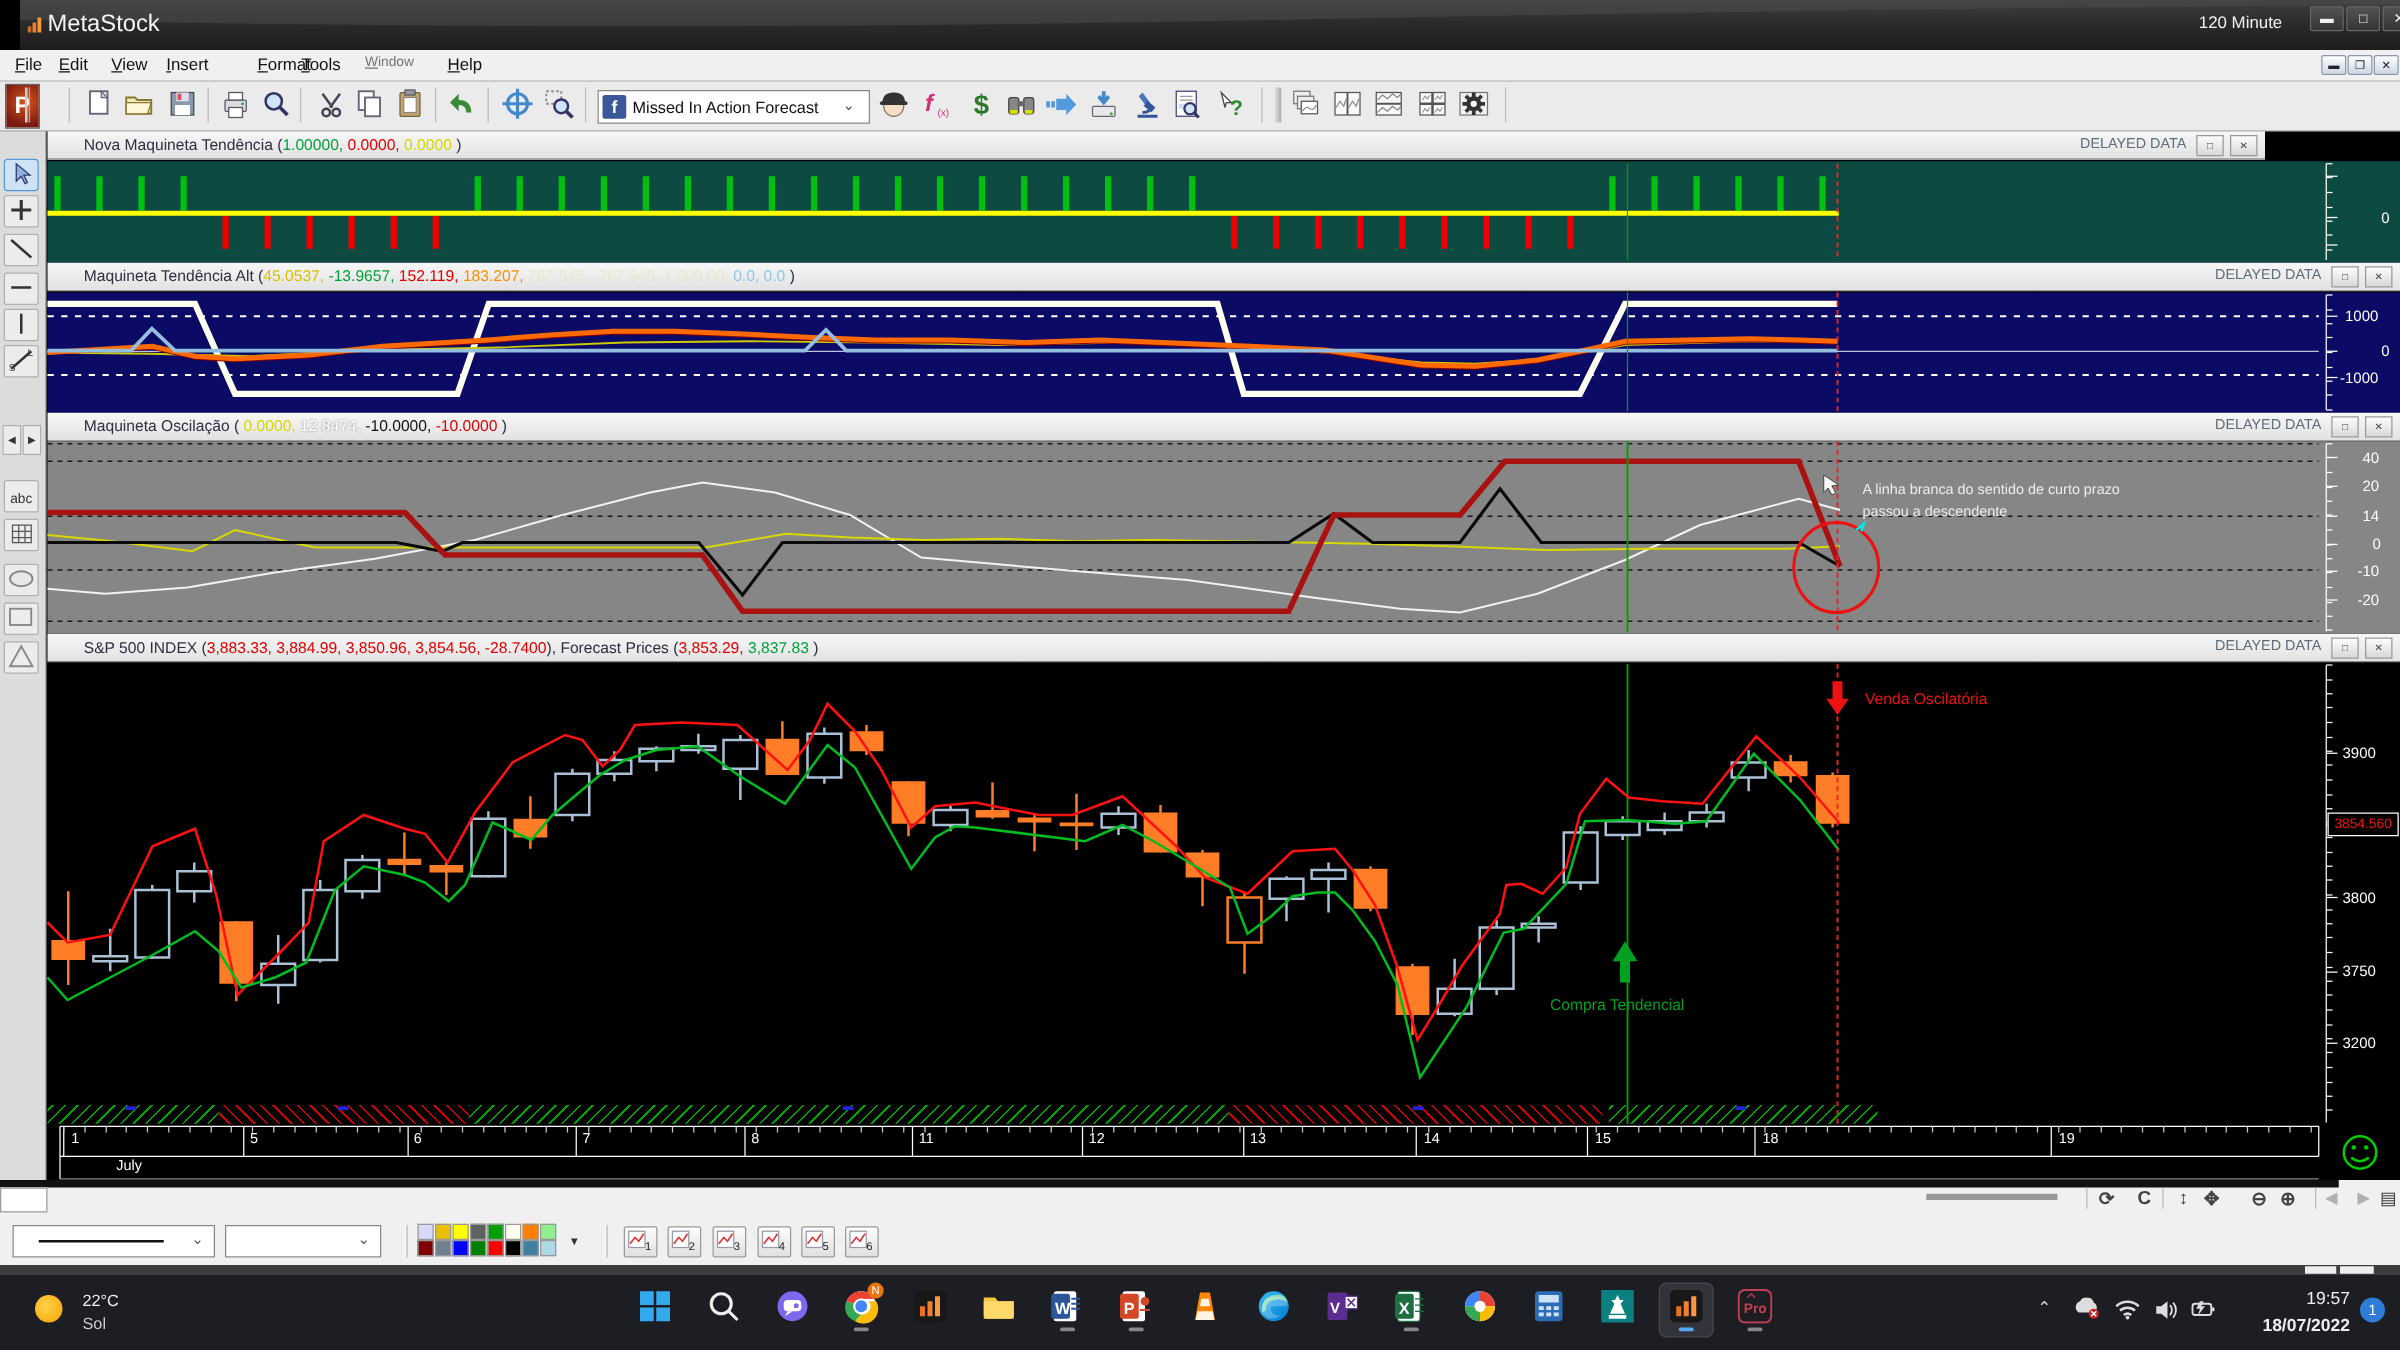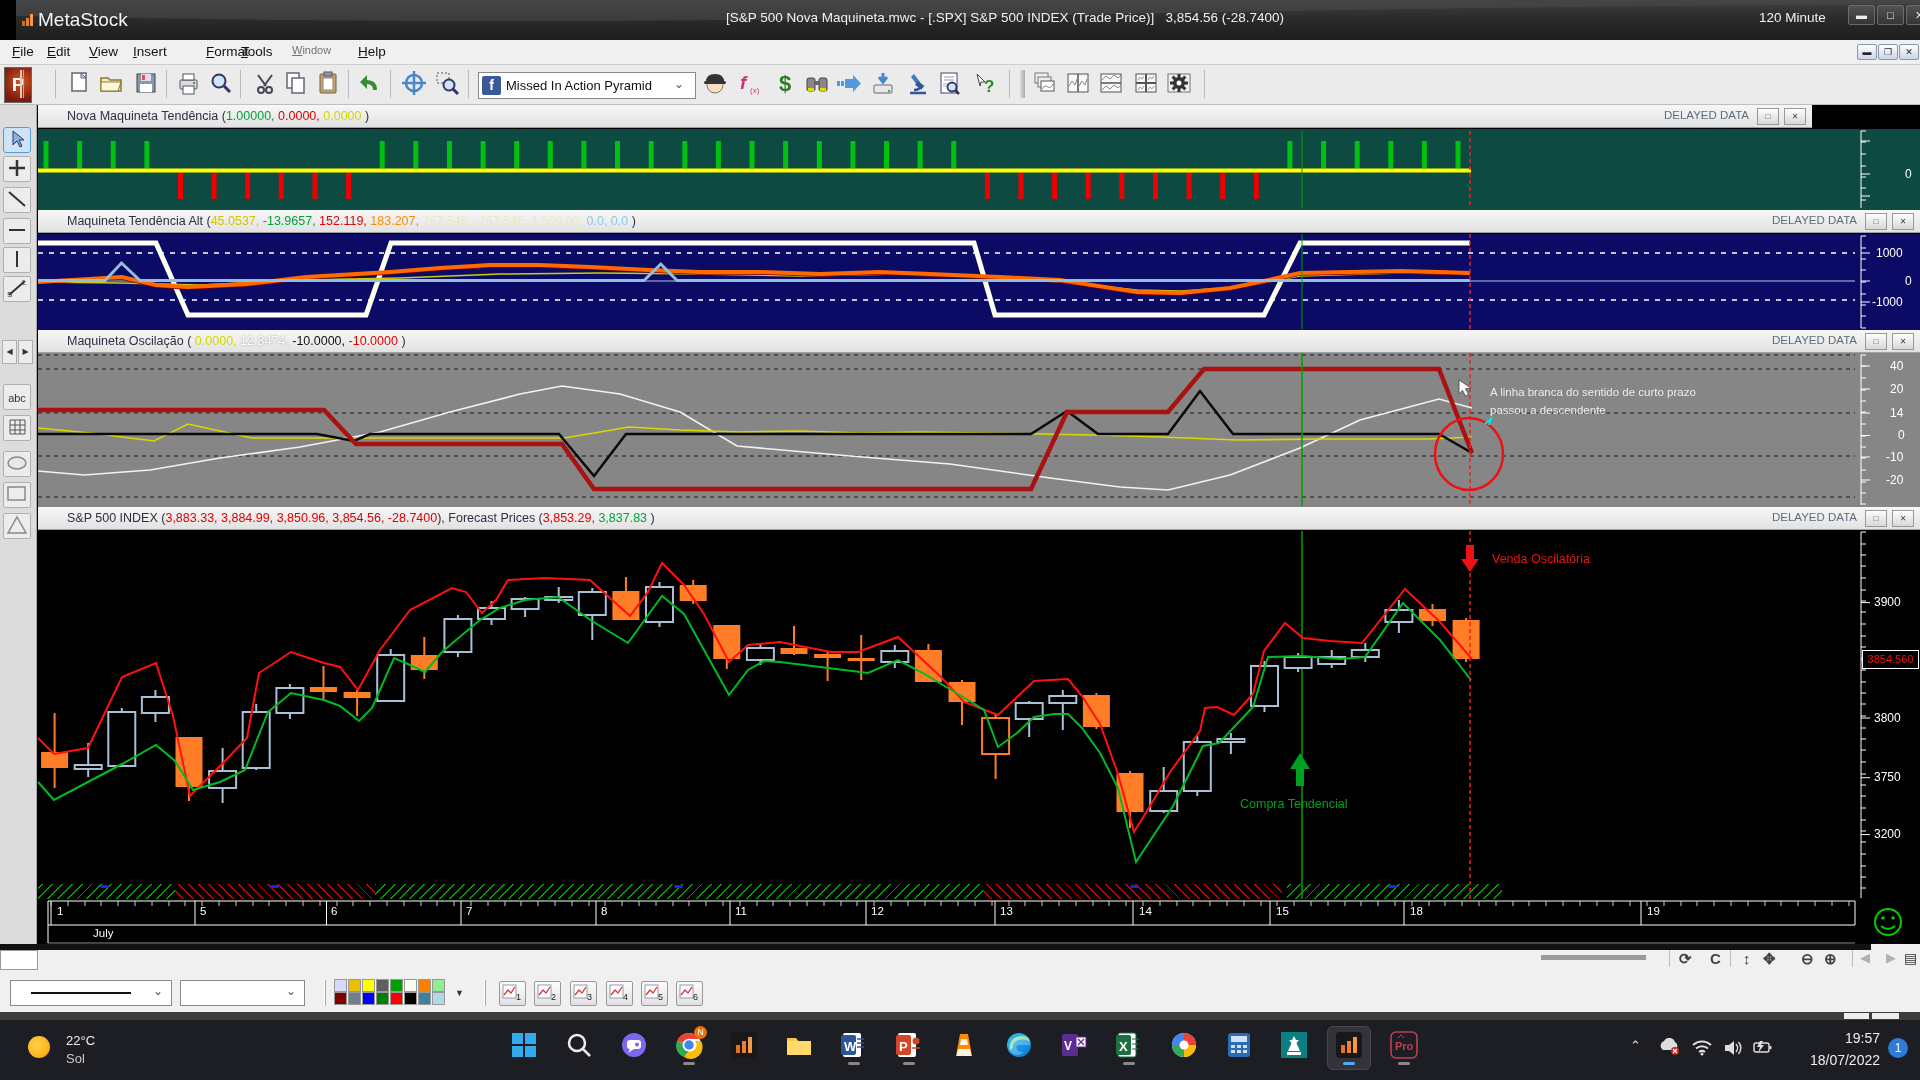--- a/index.html
+++ b/index.html
@@ -16,21 +16,20 @@
 <div class="abs" style="left:16px;top:0;width:1920px;height:40px;background:linear-gradient(#404040,#2b2b2b 45%,#1d1d1d);">
 <svg class="abs" style="left:0;top:0" width="1920" height="40">
       <path d="M0 0 L0 16 Q 500 26 1000 16 T 1920 4 L1920 0 Z" fill="#4a4a4a" opacity="0.6"></path>
     </svg>
 <svg class="abs" style="left:6px;top:13px" width="14" height="14">
       <rect x="0" y="8" width="3" height="5" fill="#c87020"></rect>
       <rect x="4" y="5" width="3" height="8" fill="#e88030"></rect>
       <rect x="8" y="1" width="3" height="12" fill="#f89840"></rect>
     </svg>
 <div class="abs" style="left:22px;top:9px;font-size:19px;color:#f4f4f4;">MetaStock</div>
-<div class="abs" style="left:710px;top:10px;font-size:13.5px;color:#f0f0f0;">[S&amp;P 500 Nova Maquineta.mwc - [.SPX] S&amp;P 500 INDEX (Trade Price)]&nbsp;&nbsp; 3,854.56 (-28.7400)</div>
 <div class="abs" style="left:1743px;top:10px;font-size:13.5px;color:#f0f0f0;">120 Minute</div>
 <div class="tb-btn" style="left:1832px;top:5px;">▬</div>
 <div class="tb-btn" style="left:1861px;top:5px;">□</div>
 <div class="tb-btn" style="left:1890px;top:5px;">✕</div>
 </div>
 <div class="abs" style="left:0;top:40px;width:1920px;height:25px;background:#f0f0f0;border-bottom:1px solid #cfcfcf;">
 <div class="abs" style="left:12px;top:4px;font-size:13.5px;color:#111;"><span style="text-decoration:underline">F</span>ile</div>
 <div class="abs" style="left:47px;top:4px;font-size:13.5px;color:#111;"><span style="text-decoration:underline">E</span>dit</div>
 <div class="abs" style="left:89px;top:4px;font-size:13.5px;color:#111;"><span style="text-decoration:underline">V</span>iew</div>
 <div class="abs" style="left:133px;top:4px;font-size:13.5px;color:#111;"><span style="text-decoration:underline">I</span>nsert</div>
@@ -189,21 +188,21 @@
 <div class="sep" style="left:240px;"></div>
 <div class="sep" style="left:348px;"></div>
 <div class="sep" style="left:390px;"></div>
 <div class="sep" style="left:468px;"></div>
 <div class="sep" style="left:1009px;"></div>
 <div class="sep" style="left:1204px;"></div>
 <div class="abs" style="left:20px;top:70px;width:4px;height:28px;border-left:2px solid #cfcfcf;border-right:1px solid #aaa;"></div>
 <div class="abs" style="left:1020px;top:70px;width:5px;height:28px;background:linear-gradient(90deg,#ddd,#aaa);"></div>
 <div class="abs" style="left:478px;top:72px;width:218px;height:27px;background:#fff;border:1px solid #888;">
 <div class="abs" style="left:3px;top:3px;width:19px;height:19px;background:#3b5998;color:#fff;font-size:14px;font-weight:bold;text-align:center;line-height:19px;border-radius:2px;">f</div>
-<div class="abs" style="left:27px;top:5px;font-size:13px;color:#111;">Missed In Action Pyramid</div>
+<div class="abs" style="left:27px;top:5px;font-size:13px;color:#111;">Missed In Action Forecast</div>
 <div class="abs" style="left:195px;top:4px;font-size:12px;color:#555;">⌄</div>
   </div>
 <div class="abs" style="left:0;top:105px;width:37px;height:845px;background:#dcdcdc;border-right:1px solid #aaa;"></div>
 <div class="abs" style="left:3px;top:127px;width:28px;height:26px;background:#cfe3f7;border:1.5px solid #5599dd;border-radius:3px;"><svg width="25" height="23">
       <path d="M9 3 L9 17 L13 13 L16 19 L18 18 L15 12 L20 12 Z" fill="#8ab4e0" stroke="#336" stroke-width="1"></path>
     </svg></div>
 <div class="abs" style="left:3px;top:156px;width:28px;height:26px;background:#ececec;border:1px solid #b0b0b0;border-radius:2px;text-align:center;color:#333;font-size:14px;line-height:24px;"><svg width="24" height="22">
       <path d="M12 3 v16 M4 11 h16" stroke="#333" stroke-width="2.5"></path>
     </svg></div>
 <div class="abs" style="left:3px;top:187px;width:28px;height:26px;background:#ececec;border:1px solid #b0b0b0;border-radius:2px;text-align:center;color:#333;font-size:14px;line-height:24px;"><svg width="24" height="22">
@@ -910,13 +909,13 @@
 <svg class="abs" style="left:1722px;top:1038px" width="22" height="18">
     <path d="M3 7 v6 h4 l5 4 V3 L7 7 z" fill="#ddd"></path>
     <path d="M14 6 a6 6 0 0 1 0 8 M16.5 4 a9 9 0 0 1 0 12" stroke="#ddd" stroke-width="1.5" fill="none"></path>
   </svg>
 <svg class="abs" style="left:1752px;top:1038px" width="24" height="18">
     <rect x="2" y="5" width="15" height="9" rx="2" fill="none" stroke="#ddd" stroke-width="1.5"></rect>
     <rect x="17.5" y="8" width="2" height="3" fill="#ddd"></rect>
     <path d="M8 3 l-3 6 h3 l-2 6 l6 -8 h-3 l2 -4 z" fill="#ddd"></path>
   </svg>
 <div class="abs" style="left:1812px;top:1030px;width:68px;font-size:14px;color:#eee;text-align:right;">19:57</div>
-<div class="abs" style="left:1785px;top:1052px;width:95px;font-size:14px;color:#eee;text-align:right;">18/07/2022</div>
+<div class="abs" style="left:1785px;top:1052px;width:95px;font-size:14px;color:#eee;text-align:right;font-weight:bold;">18/07/2022</div>
 <div class="abs" style="left:1888px;top:1038px;width:20px;height:20px;border-radius:50%;background:#2e7cd6;color:#fff;font-size:12px;text-align:center;line-height:20px;">1</div>
 </body></html>

